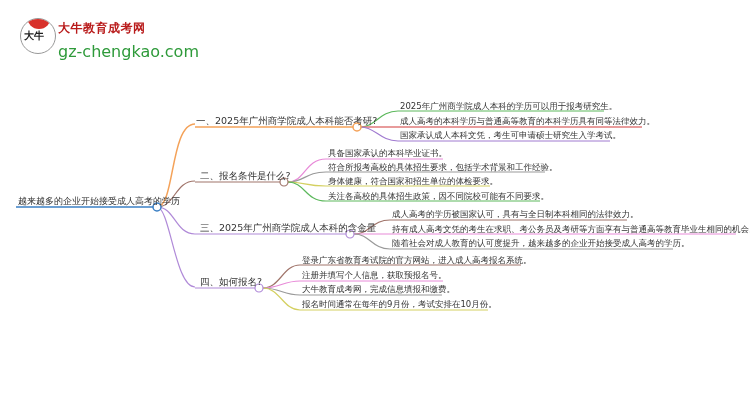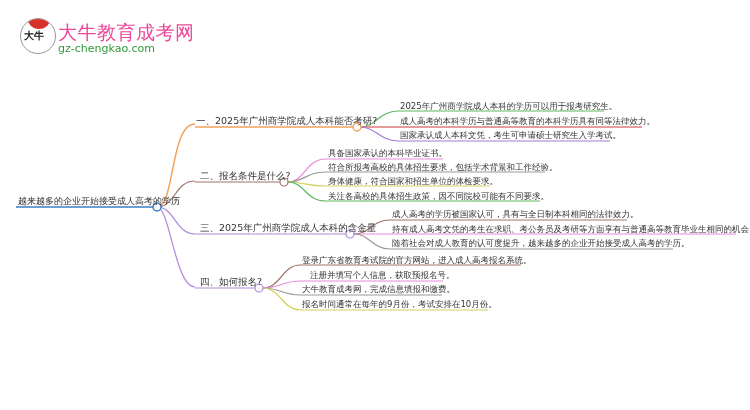--- a/index.html
+++ b/index.html
@@ -3,22 +3,22 @@
 <meta charset="utf-8">
 <style>
   html, body { margin: 0; padding: 0; background: #ffffff; }
   body { width: 750px; height: 410px; position: relative; overflow: hidden;
          font-family: "DejaVu Sans", "Liberation Sans", sans-serif; color: #333; }
   .logo { position: absolute; left: 20px; top: 18px; width: 190px; height: 40px; }
   .logo-badge { position: absolute; left: 0; top: 0; width: 34px; height: 34px; border-radius: 50%;
                 border: 1.5px solid #999; background: #fff; overflow: hidden; }
   .logo-badge .red { position: absolute; left: 6px; top: -2px; width: 24px; height: 12px; background: #d8312b; border-radius: 0 0 12px 12px; }
   .logo-badge .glyph { position: absolute; left: 3px; top: 10px; font-size: 10px; font-weight: bold; color: #222; font-family: Liberation Sans, sans-serif; }
-  .logo-title { position: absolute; left: 38px; top: 2px; font-size: 19px; font-weight: normal; color: #ec4899; letter-spacing: 0.5px; white-space: nowrap; }
-  .logo-url { position: absolute; left: 38px; top: 24px; font-size: 11px; color: #2e9a3a; white-space: nowrap; }
+  .logo-title { position: absolute; left: 38px; top: 2px; font-size: 12px; font-weight: bold; color: #b91c1c; letter-spacing: 0.5px; white-space: nowrap; }
+  .logo-url { position: absolute; left: 38px; top: 24px; font-size: 16px; color: #2e9a3a; white-space: nowrap; }
   svg.lines { position: absolute; left: 0; top: 0; }
   .t { position: absolute; font-size: 8.5px; white-space: nowrap; color: #333; line-height: 10px; }
   .root { font-size: 9px; }
   .branch { font-size: 9.5px; }
 </style>
 </head>
 <body>
 
 <div class="logo">
   <div class="logo-badge">
@@ -96,15 +96,15 @@
 <div class="t" style="left:328px; top:148px;">具备国家承认的本科毕业证书。</div>
 <div class="t" style="left:328px; top:162px;">符合所报考高校的具体招生要求，包括学术背景和工作经验。</div>
 <div class="t" style="left:328px; top:176px;">身体健康，符合国家和招生单位的体检要求。</div>
 <div class="t" style="left:328px; top:191px;">关注各高校的具体招生政策，因不同院校可能有不同要求。</div>
 
 <div class="t" style="left:392px; top:209px;">成人高考的学历被国家认可，具有与全日制本科相同的法律效力。</div>
 <div class="t" style="left:392px; top:224px;">持有成人高考文凭的考生在求职、考公务员及考研等方面享有与普通高等教育毕业生相同的机会。</div>
 <div class="t" style="left:392px; top:238px;">随着社会对成人教育的认可度提升，越来越多的企业开始接受成人高考的学历。</div>
 
 <div class="t" style="left:302px; top:255px;">登录广东省教育考试院的官方网站，进入成人高考报名系统。</div>
-<div class="t" style="left:302px; top:270px;margin-left:8px;">注册并填写个人信息，获取预报名号。</div>
+<div class="t" style="left:302px; top:270px;">注册并填写个人信息，获取预报名号。</div>
 <div class="t" style="left:302px; top:284px;">大牛教育成考网，完成信息填报和缴费。</div>
 <div class="t" style="left:302px; top:299px;">报名时间通常在每年的9月份，考试安排在10月份。</div>
 
 </body></html>

